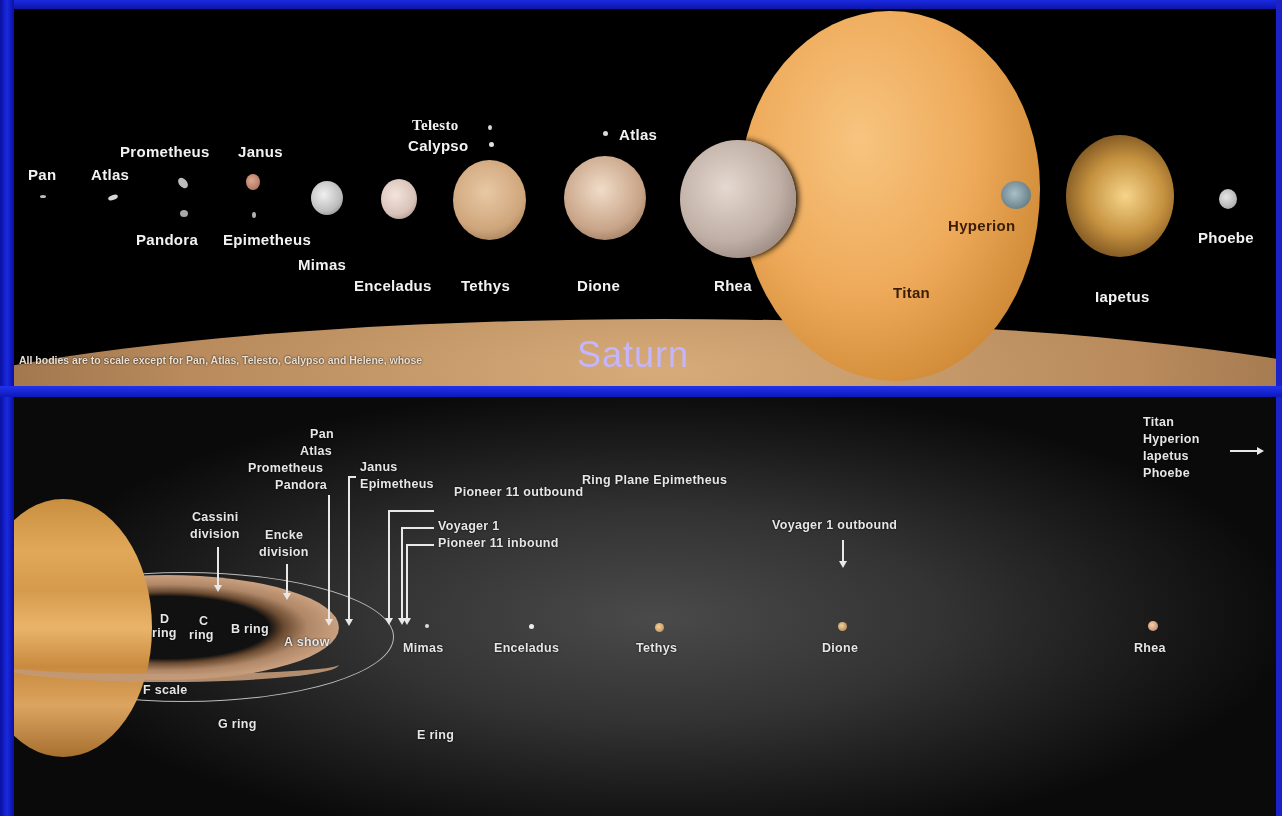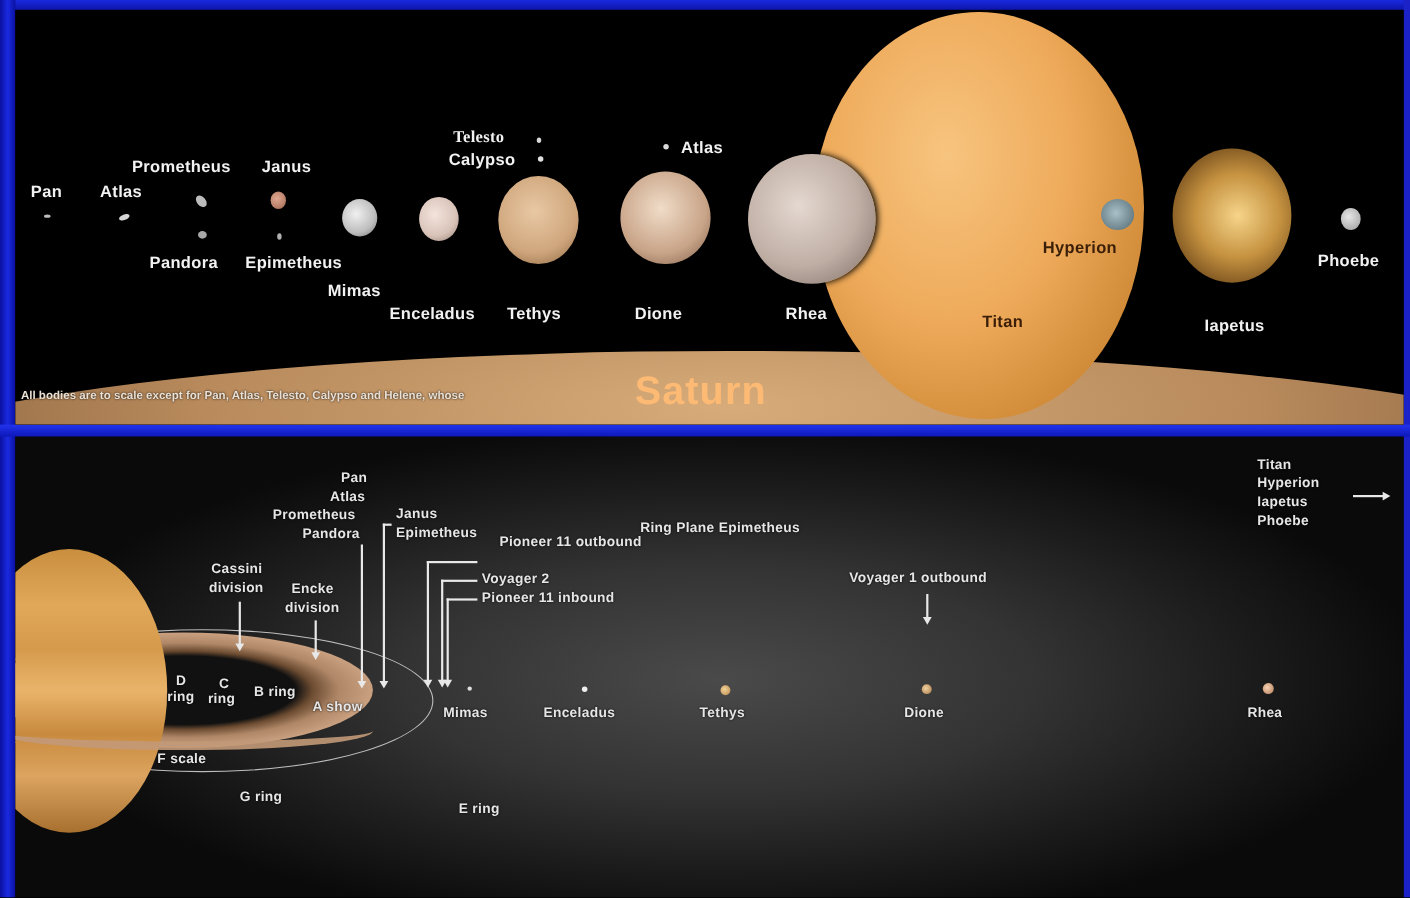--- a/index.html
+++ b/index.html
@@ -18,21 +18,21 @@
 
   .lbl { position: absolute; color: #f2f2f2; font-weight: bold; white-space: nowrap; text-shadow: 0 0 2px #000; }
   .lbl-top { font-size: 15px; letter-spacing: 0.3px; }
   .lbl-bot { font-size: 12.5px; color: #e6e6e6; letter-spacing: 0.3px; }
   .lbl-dark { color: #3a1e08; text-shadow: none; }
 
   .moon { position: absolute; border-radius: 50%; }
 
   .saturn-limb { position: absolute; left: -200px; top: 310px; width: 1700px; height: 260px; border-radius: 50%;
     background: radial-gradient(ellipse at 50% 20%, #d7ac7a 0%, #b88a5c 40%, #7a5634 80%); }
-  .saturn-title { position: absolute; left: 563px; top: 325px; font-size: 36px; font-weight: bold; color: #fdba74; letter-spacing: 1px; }
+  .saturn-title { position: absolute; left: 563px; top: 325px; font-size: 36px; font-weight: normal; color: #c4b5fd; letter-spacing: 1px; }
   .caption { position: absolute; left: 5px; top: 344px; font-size: 10.5px; color: #eae0d4; font-weight: bold; line-height: 14px; text-shadow: 0 0 2px #000; }
 
   .titan { position: absolute; left: 726px; top: 2px; width: 300px; height: 370px; border-radius: 50% 50% 48% 52% / 48% 48% 52% 52%;
     background: radial-gradient(ellipse at 40% 35%, #f7c47f 0%, #eeaa5a 45%, #c9832f 85%, #8b5418 100%); }
 
   .line { position: absolute; background: #e8e8e8; }
   .arrow-down { position: absolute; width: 0; height: 0; border-left: 4px solid transparent; border-right: 4px solid transparent; border-top: 7px solid #e8e8e8; }
   .arrow-right { position: absolute; width: 0; height: 0; border-top: 4px solid transparent; border-bottom: 4px solid transparent; border-left: 7px solid #e8e8e8; }
 
   .sat-body { position: absolute; left: -40px; top: 102px; width: 178px; height: 258px; border-radius: 50%;
@@ -121,21 +121,21 @@
   <div class="line" style="left:203px;top:150px;width:2px;height:40px;"></div>
   <div class="arrow-down" style="left:200px;top:188px;"></div>
 
   <div class="lbl lbl-bot" style="left:251px;top:131px;">Encke</div>
   <div class="lbl lbl-bot" style="left:245px;top:148px;">division</div>
   <div class="line" style="left:272px;top:167px;width:2px;height:30px;"></div>
   <div class="arrow-down" style="left:269px;top:196px;"></div>
 
   <div class="lbl lbl-bot" style="left:568px;top:76px;">Ring Plane Epimetheus</div>
   <div class="lbl lbl-bot" style="left:424px;top:88px;margin-left:16px;">Pioneer 11 outbound</div>
-  <div class="lbl lbl-bot" style="left:424px;top:122px;">Voyager 2</div>
+  <div class="lbl lbl-bot" style="left:424px;top:122px;">Voyager 1</div>
   <div class="lbl lbl-bot" style="left:424px;top:139px;">Pioneer 11 inbound</div>
   <div class="line" style="left:374px;top:113px;width:46px;height:2px;"></div>
   <div class="line" style="left:374px;top:113px;width:2px;height:110px;"></div>
   <div class="arrow-down" style="left:371px;top:221px;"></div>
   <div class="line" style="left:387px;top:130px;width:33px;height:2px;"></div>
   <div class="line" style="left:387px;top:130px;width:2px;height:93px;"></div>
   <div class="arrow-down" style="left:384px;top:221px;"></div>
   <div class="line" style="left:392px;top:147px;width:28px;height:2px;"></div>
   <div class="line" style="left:392px;top:147px;width:2px;height:76px;"></div>
   <div class="arrow-down" style="left:389px;top:221px;"></div>

